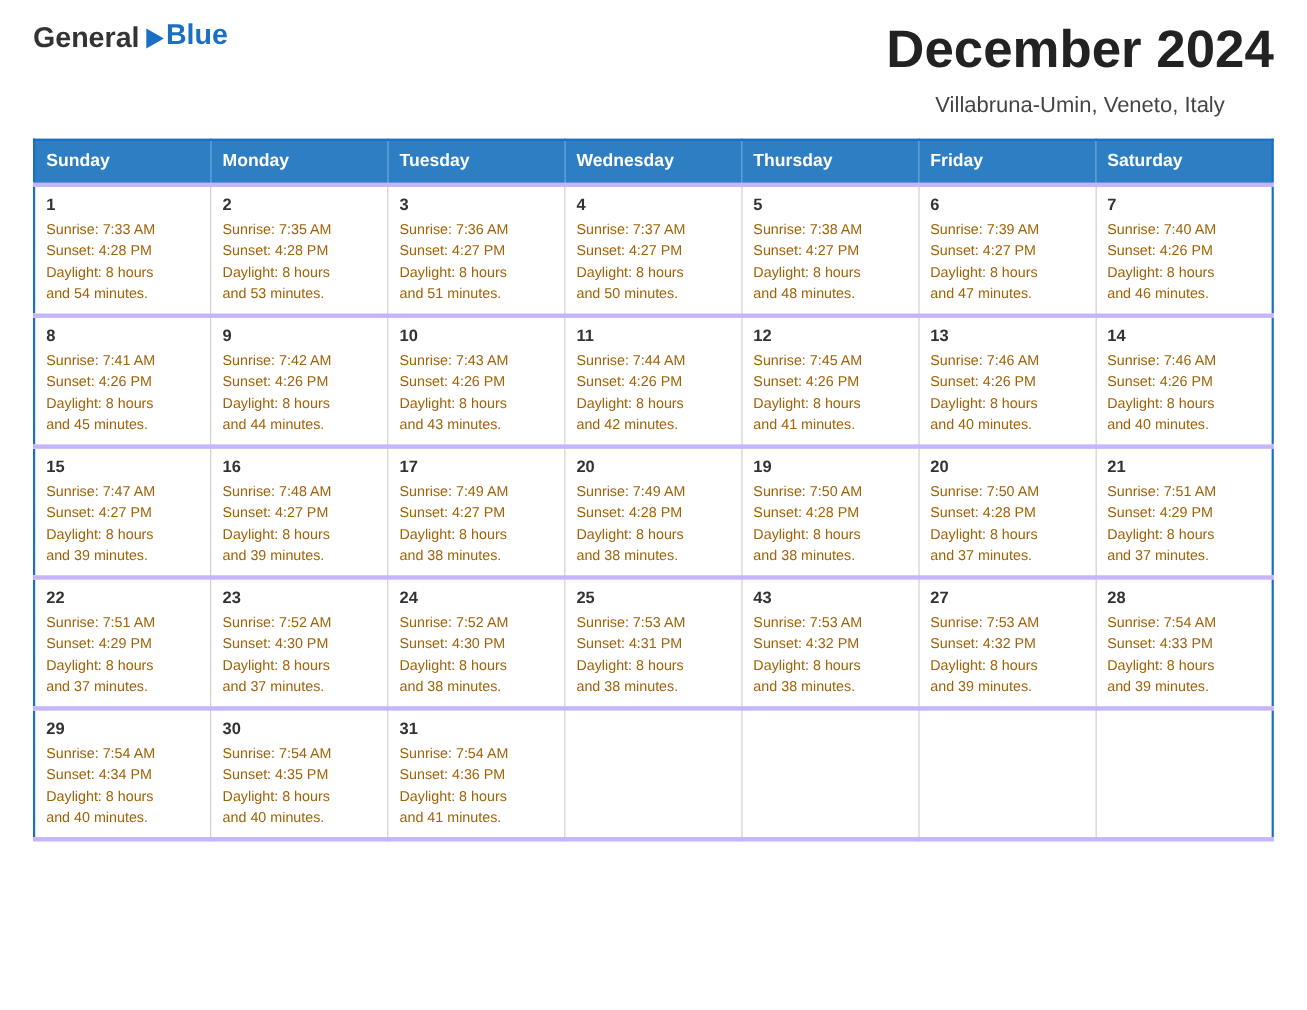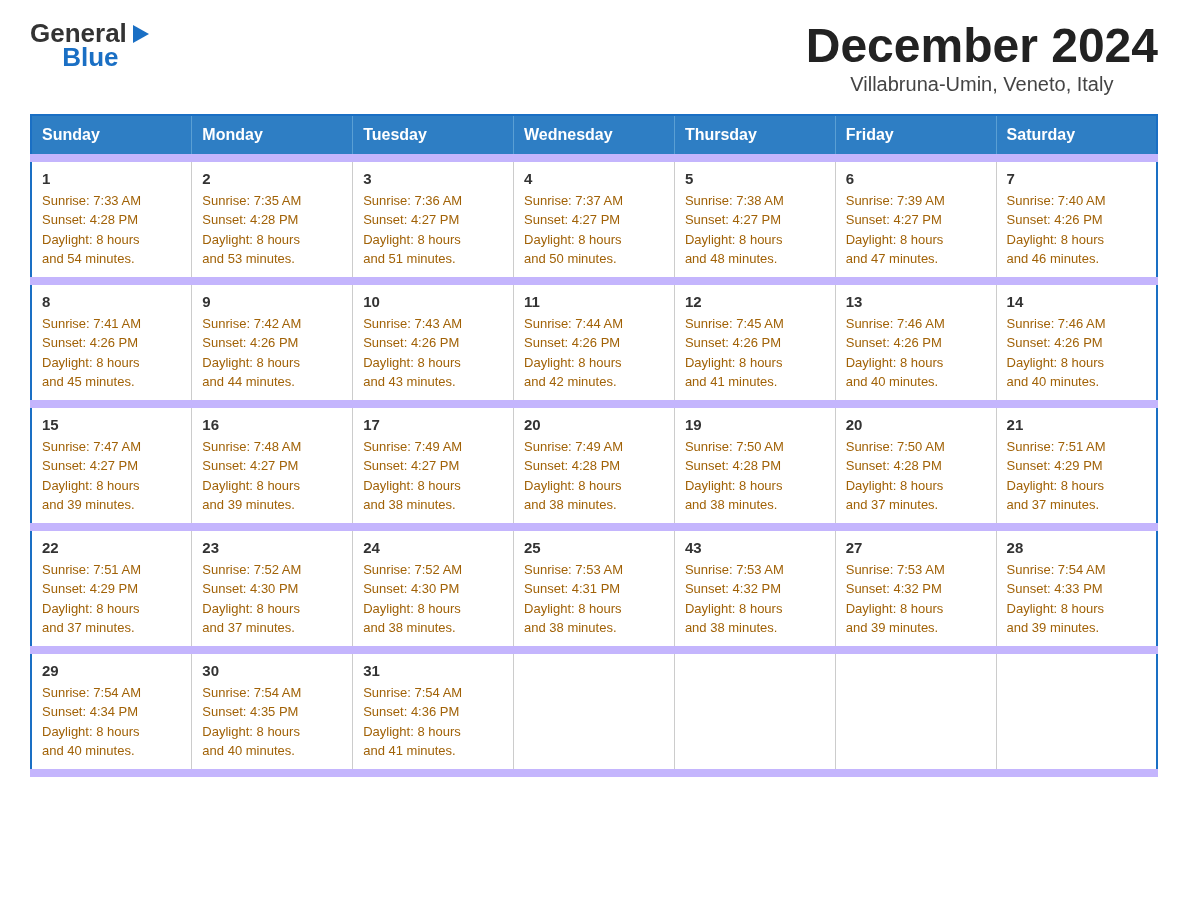--- a/index.html
+++ b/index.html
@@ -11,22 +11,22 @@
       min-height: 918px;
     }
     .header-row {
       display: flex;
       justify-content: space-between;
       align-items: flex-start;
       margin-bottom: 18px;
     }
     .logo {
       display: flex;
-      flex-direction: column;
-      align-items: center;
+      flex-direction: row;
+      align-items: flex-end;
     }
     .logo-text {
       font-size: 26px;
       font-weight: bold;
       color: #333;
       line-height: 1;
     }
     .logo-line1 {
       display: flex;
       align-items: center;
@@ -42,21 +42,21 @@
     }
     .main-title {
       font-size: 48px;
       font-weight: bold;
       color: #222;
       line-height: 1.1;
     }
     .subtitle {
       font-size: 20px;
       color: #444;
-      margin-top: 0;
+      margin-top: 12px;
     }
     .calendar {
       width: 100%;
       border-collapse: collapse;
       border: 2px solid #1a6fc4;
     }
     .calendar th {
       background-color: #2e7ec4;
       color: #fff;
       font-size: 16px;
@@ -68,21 +68,21 @@
     .calendar td {
       vertical-align: top;
       padding: 8px 10px;
       border: 1px solid #ccc;
       width: calc(100% / 7);
       font-size: 13px;
       color: #333;
       min-height: 100px;
     }
     .calendar tr {
-      border-bottom: 8px solid #c4b5fd;
+      border-bottom: 4px solid #c4b5fd;
     }
     .day-number {
       font-size: 15px;
       font-weight: bold;
       margin-bottom: 4px;
       display: block;
     }
     .day-info {
       font-size: 13px;
       line-height: 1.5;

